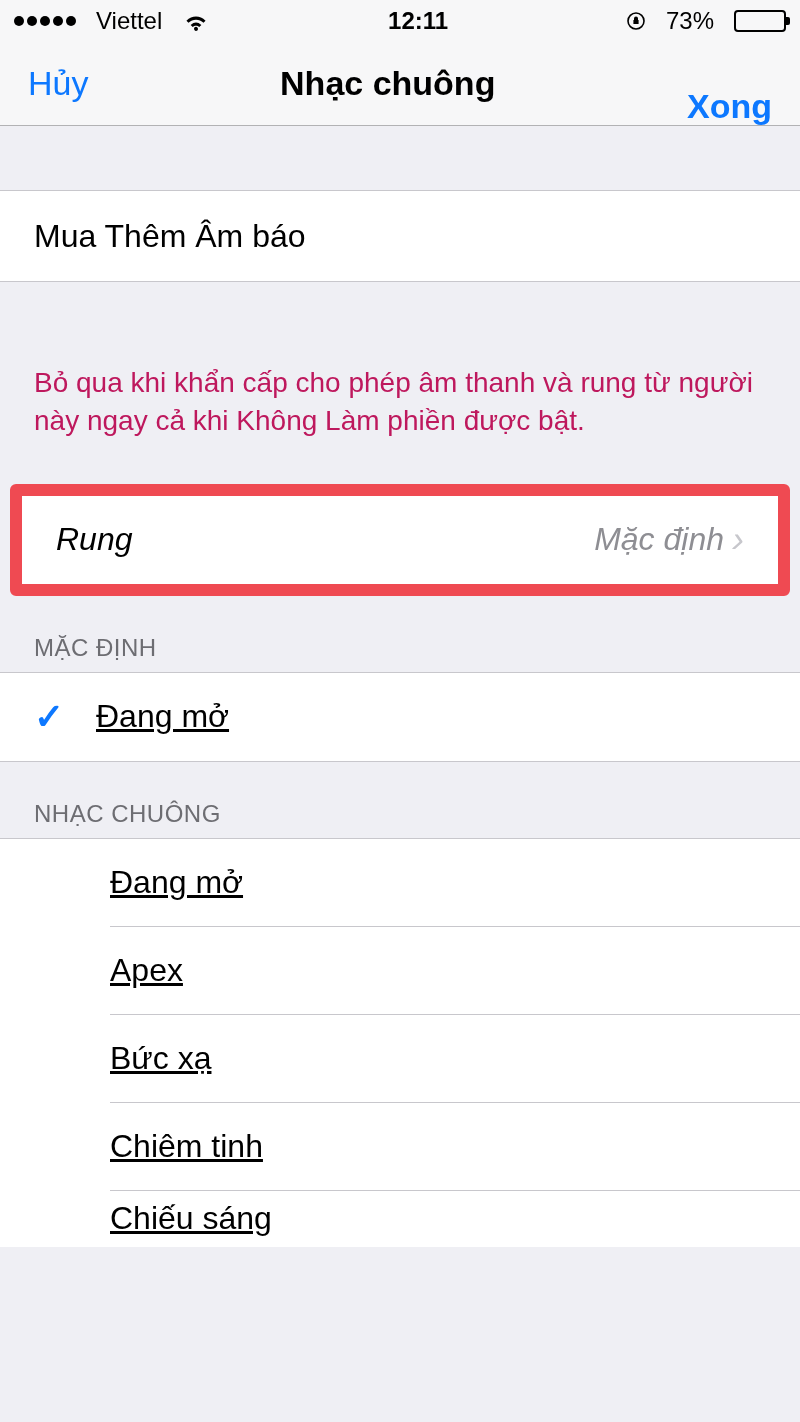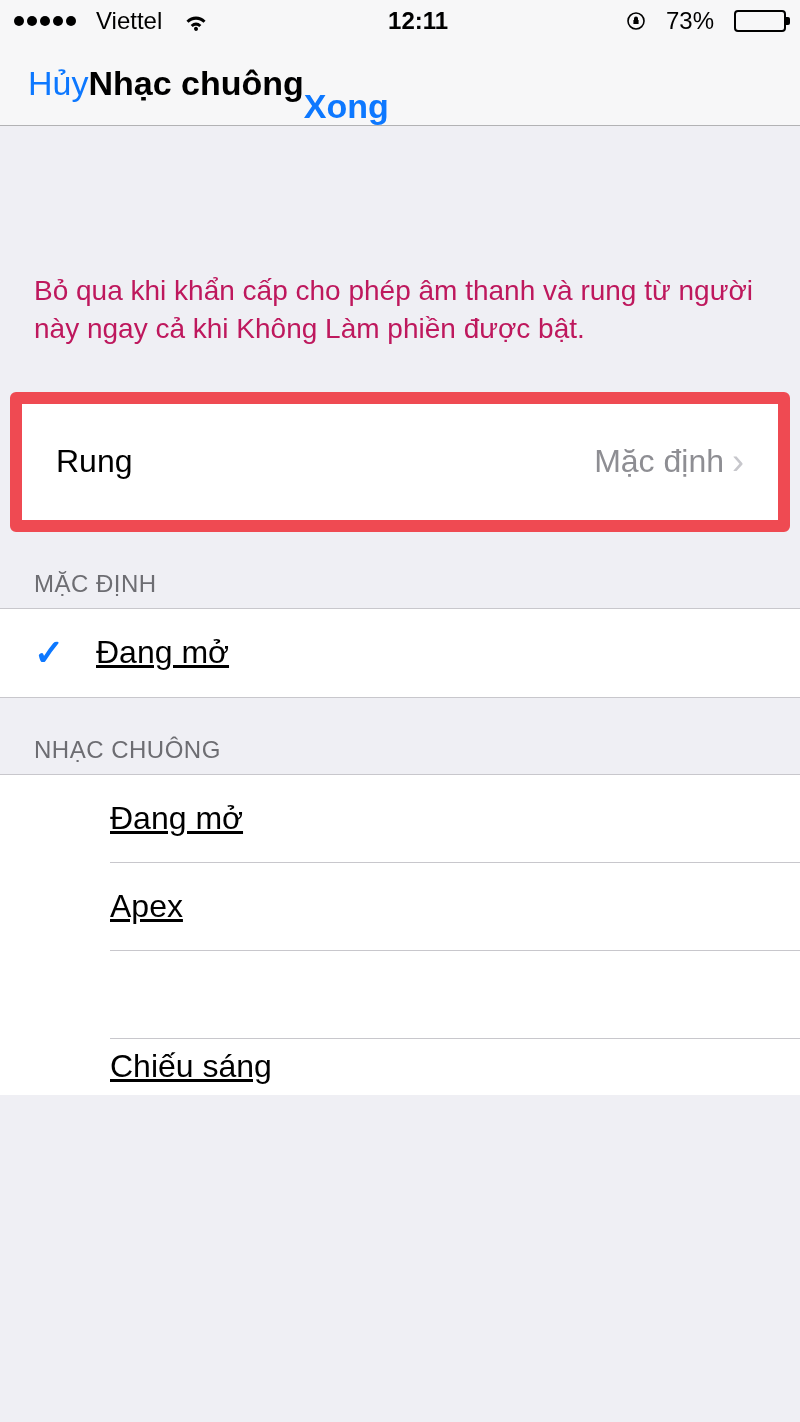--- a/index.html
+++ b/index.html
@@ -32,20 +32,21 @@
   .battery::after { content:""; position:absolute; right:-6px; top:5px; width:4px; height:8px; background:#000; border-radius:0 2px 2px 0;}
   .battery-fill { height:100%; width:87%; background:#000; }
 
   
   .nav-bar {
     height: 84px;
     background: #f7f7f8;
     border-bottom: 1px solid #b2b2b4;
     display: flex;
     align-items: center;
+    justify-content: space-between;
     padding: 0 28px;
   }
   .nav-cancel { color:#0d78ff; font-size:34px; }
   .nav-title  { font-size:34px; font-weight:600; }
   .nav-done   { color:#0d78ff; font-size:34px; font-weight:600;margin-top:46px; }
 
   .scroll { height: calc(1422px - 42px - 84px); overflow: hidden; }
 
   .spacer-sm { height: 64px; }
   .spacer-md { height: 64px; }
@@ -78,21 +79,21 @@
     line-height:1.35;
   }
 
   
   .highlight-wrap{
     border:12px solid #ef4a52;
     border-radius:6px;
     margin: 16px 10px 0;
   }
   .highlight-wrap .cell{
-    border-top:none; border-bottom:none; height:116px;
+    border-top:none; border-bottom:none; height:88px;font-style:italic;
   }
   .value-grey{ color:#8e8e93; font-size:32px; display:flex; align-items:center; gap:8px;}
   .chevron{ color:#c7c7cc; font-size:36px; font-weight:300; }
 
   .section-header{
     padding: 38px 34px 10px;
     font-size:24px;
     color:#6d6d72;
     letter-spacing:0.5px;
   }
@@ -150,20 +151,23 @@
 <div class="nav-bar">
   <span class="nav-cancel">Hủy</span>
   <span class="nav-title">Nhạc chuông</span>
   <span class="nav-done">Xong</span>
 </div>
 
 <div class="scroll">
 
   <div class="spacer-sm"></div>
 
+  <div class="cell">
+    <span>Mua Thêm Âm báo</span>
+  </div>
 
   <div class="spacer-md"></div>
 
   <div class="footer-text">Bỏ qua khi khẩn cấp cho phép âm thanh và rung từ người này ngay cả khi Không Làm phiền được bật.</div>
 
   <div class="highlight-wrap">
     <div class="cell">
       <span>Rung</span>
       <span class="value-grey">
         <span>Mặc định</span>
@@ -184,20 +188,25 @@
   <div class="list ringtone-list" style="border-bottom:none;">
     <div class="row">
       <span class="label">Đang mở</span>
       <span class="row-sep"></span>
     </div>
     <div class="row">
       <span class="label">Apex</span>
       <span class="row-sep"></span>
     </div>
     <div class="row">
+      <span class="label">Bức xạ</span>
+      <span class="row-sep"></span>
+    </div>
+    <div class="row">
+      <span class="label">Chiêm tinh</span>
       <span class="row-sep"></span>
     </div>
     <div class="row" style="height:56px;">
       <span class="label">Chiếu sáng</span>
     </div>
   </div>
 
 </div>
 
 </body></html>

